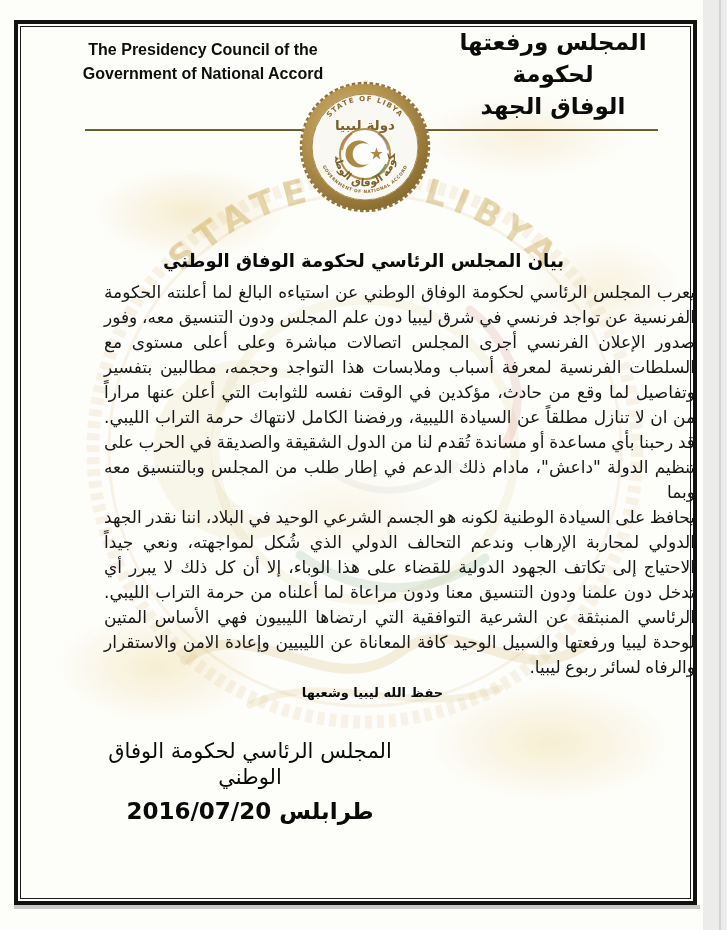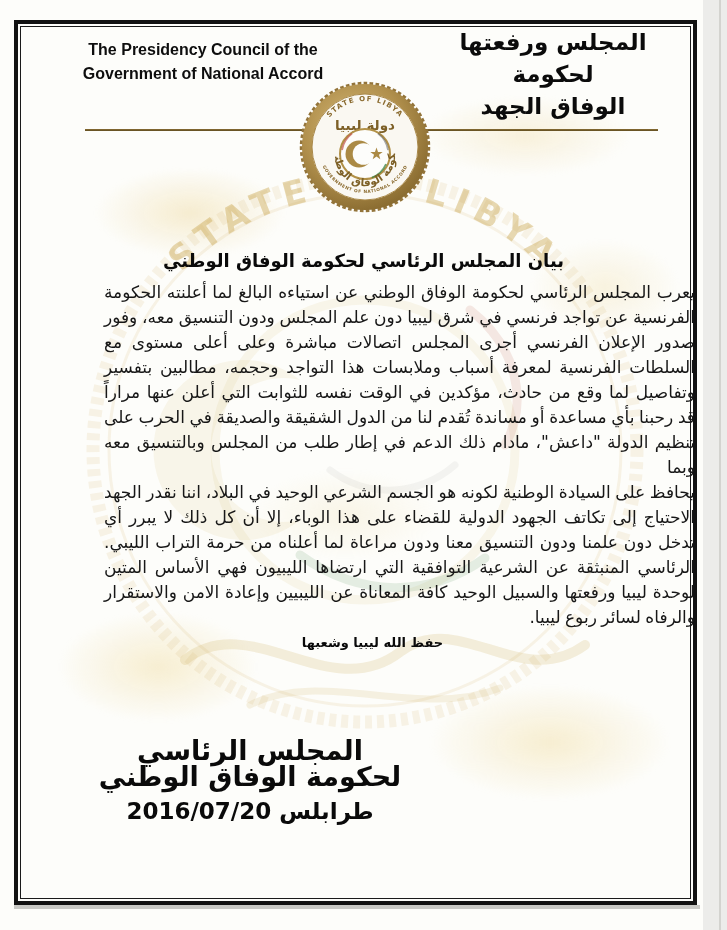--- a/index.html
+++ b/index.html
@@ -56,21 +56,21 @@
   .body-line{text-align:justify;text-align-last:justify;white-space:normal;}
   .body-line.last{text-align-last:right;}
   .closing{
     font-weight:bold;font-size:13px;text-align:right;text-align-last:center;
     padding-left:0;padding-right:54px;line-height:26px;color:#0a0a0a;word-spacing:0;
   }
   .signature{
     position:absolute;left:98px;top:738px;width:304px;z-index:3;direction:rtl;
     text-align:center;color:#0a0a0a;
   }
-  .sig-org{font-weight:bold;font-size:27px;line-height:26px;}
+  .sig-org{font-weight:normal;font-size:21px;line-height:26px;}
   .sig-date{font-weight:bold;font-size:23px;line-height:26px;margin-top:8px;}
 </style>
 </head>
 <body>
 
 <div class="page">
 
   <div class="scan-edge"></div>
   <div class="scan-edge-line"></div>
 
@@ -150,23 +150,25 @@
 
   <div class="title">بيان المجلس الرئاسي لحكومة الوفاق الوطني</div>
 
   <div class="body-text">
     <div>
         <div class="body-line">يعرب المجلس الرئاسي لحكومة الوفاق الوطني عن استياءه البالغ لما أعلنته الحكومة</div>
         <div class="body-line">الفرنسية عن تواجد فرنسي في شرق ليبيا دون علم المجلس ودون التنسيق معه، وفور</div>
         <div class="body-line">صدور الإعلان الفرنسي أجرى المجلس اتصالات مباشرة وعلى أعلى مستوى مع</div>
         <div class="body-line">السلطات الفرنسية لمعرفة أسباب وملابسات هذا التواجد وحجمه، مطالبين بتفسير</div>
         <div class="body-line">وتفاصيل لما وقع من حادث، مؤكدين في الوقت نفسه للثوابت التي أعلن عنها مراراً</div>
+        <div class="body-line">من ان لا تنازل مطلقاً عن السيادة الليبية، ورفضنا الكامل لانتهاك حرمة التراب الليبي.</div>
         <div class="body-line">قد رحبنا بأي مساعدة أو مساندة تُقدم لنا من الدول الشقيقة والصديقة في الحرب على</div>
         <div class="body-line">تنظيم الدولة "داعش"، مادام ذلك الدعم في إطار طلب من المجلس وبالتنسيق معه وبما</div>
         <div class="body-line">يحافظ على السيادة الوطنية لكونه هو الجسم الشرعي الوحيد في البلاد، اننا نقدر الجهد</div>
+        <div class="body-line">الدولي لمحاربة الإرهاب وندعم التحالف الدولي الذي شُكل لمواجهته، ونعي جيداً</div>
         <div class="body-line">الاحتياج إلى تكاتف الجهود الدولية للقضاء على هذا الوباء، إلا أن كل ذلك لا يبرر أي</div>
         <div class="body-line">تدخل دون علمنا ودون التنسيق معنا ودون مراعاة لما أعلناه من حرمة التراب الليبي.</div>
         <div class="body-line">الرئاسي المنبثقة عن الشرعية التوافقية التي ارتضاها الليبيون فهي الأساس المتين</div>
         <div class="body-line">لوحدة ليبيا ورفعتها والسبيل الوحيد كافة المعاناة عن الليبيين وإعادة الامن والاستقرار</div>
         <div class="body-line last">والرفاه لسائر ربوع ليبيا.</div>
       </div>
     <div class="closing">حفظ الله ليبيا وشعبها</div>
   </div>
 
   <div class="signature">

